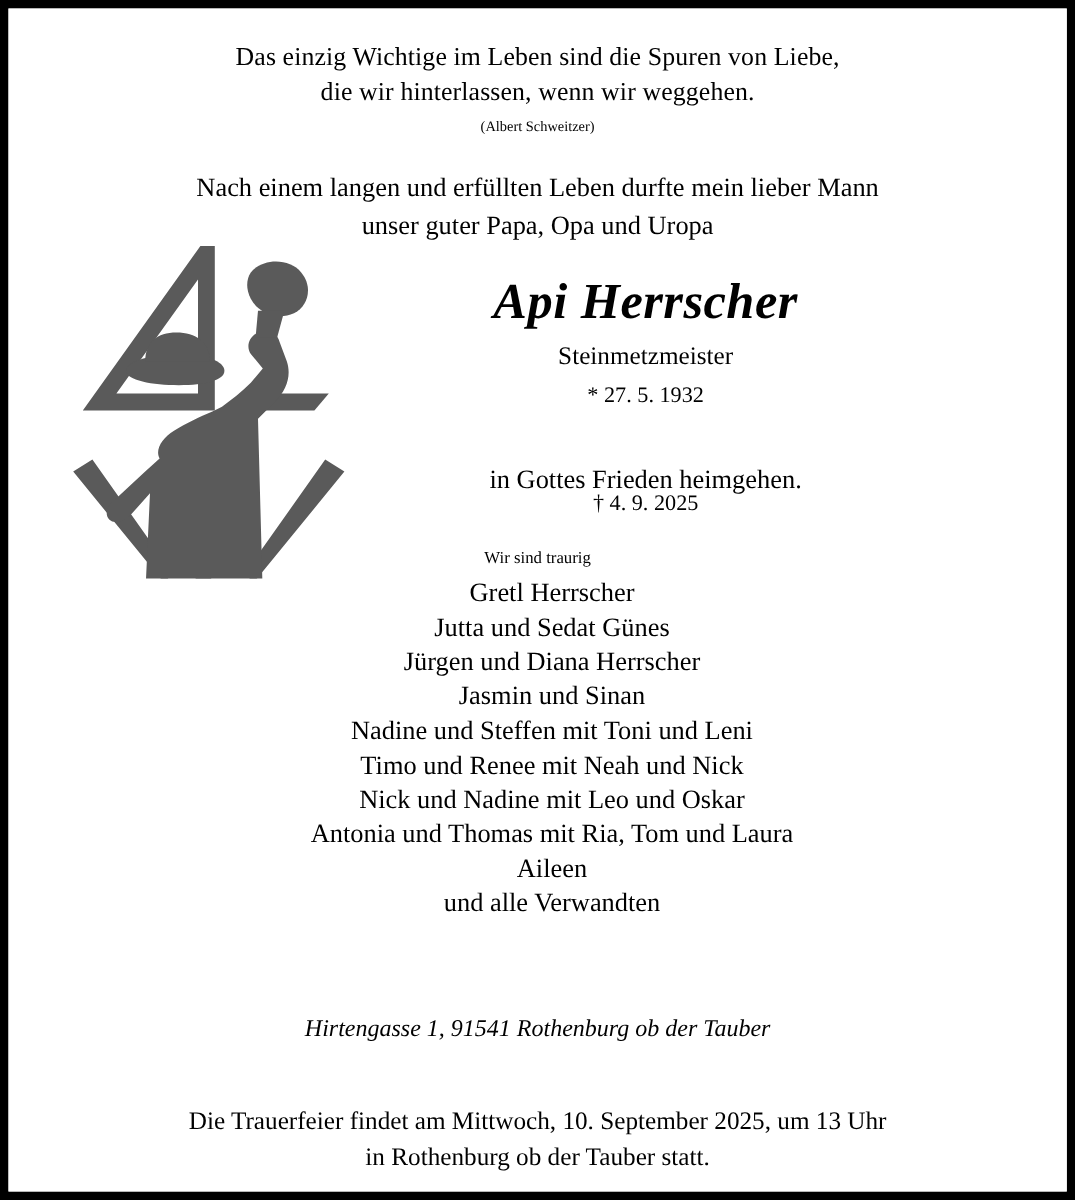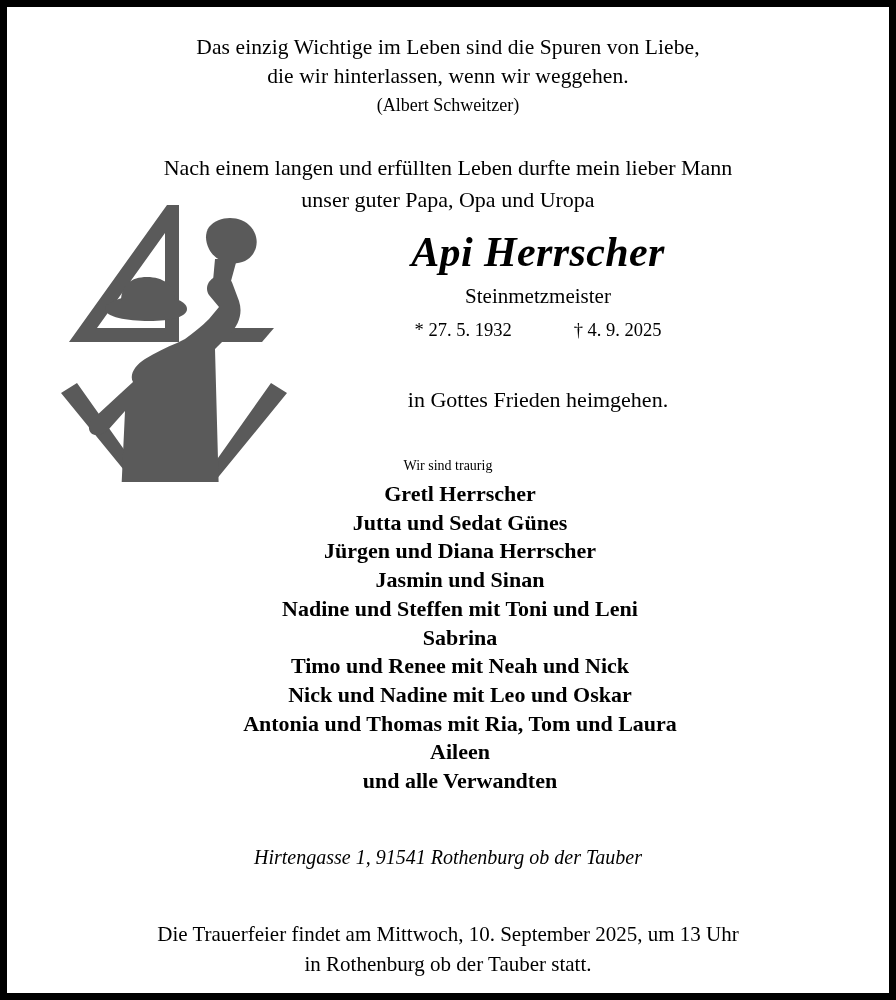--- a/index.html
+++ b/index.html
@@ -38,30 +38,30 @@
     left: 0;
     right: 0;
     top: 26px;
   }
   .quote-line {
     font-size: 21.5px;
     line-height: 29px;
     letter-spacing: 0.1px;
   }
   .quote-attrib {
-    font-size: 18px;
+    font-size: 12px;
     line-height: 26px;
     margin-top: 1px;
   }
 
   .intro-block {
     position: absolute;
     left: 0;
     right: 0;
-    top: 145px;
+    top: 133px;
   }
   .intro-line {
     font-size: 22px;
     line-height: 32px;
   }
 
   .name-block {
     position: absolute;
     left: 180px;
     right: 0;
@@ -80,20 +80,21 @@
     line-height: 30px;
     margin-top: 2px;
   }
   .dates-row {
     font-size: 18.5px;
     line-height: 28px;
     margin-top: 5px;
     display: flex;
     justify-content: center;
     gap: 62px;
+    flex-direction: column;
   }
   .date-item { white-space: nowrap; }
 
   .passing-line {
     position: absolute;
     left: 180px;
     right: 0;
     top: 378px;
     text-align: center;
     font-size: 22px;
@@ -108,21 +109,21 @@
     text-align: center;
   }
   .family-intro {
     font-size: 14px;
     line-height: 29px;
     font-weight: normal;
   }
   .family-name {
     font-size: 22px;
     line-height: 28.7px;
-    font-weight: bold;
+    font-weight: normal;
     padding-left: 24px;
   }
 
   .address-line {
     position: absolute;
     left: 0;
     right: 0;
     top: 836px;
     text-align: center;
     font-size: 20px;
@@ -228,21 +229,20 @@
 
     <div class="passing-line">in Gottes Frieden heimgehen.</div>
 
     <div class="family-block">
       <div class="family-intro">Wir sind traurig</div>
       <div class="family-name">Gretl Herrscher</div>
       <div class="family-name">Jutta und Sedat Günes</div>
       <div class="family-name">Jürgen und Diana Herrscher</div>
       <div class="family-name">Jasmin und Sinan</div>
       <div class="family-name">Nadine und Steffen mit Toni und Leni</div>
-      <div class="family-name">Sabrina</div>
       <div class="family-name">Timo und Renee mit Neah und Nick</div>
       <div class="family-name">Nick und Nadine mit Leo und Oskar</div>
       <div class="family-name">Antonia und Thomas mit Ria, Tom und Laura</div>
       <div class="family-name">Aileen</div>
       <div class="family-name">und alle Verwandten</div>
     </div>
 
     <div class="address-line">Hirtengasse 1, 91541 Rothenburg ob der Tauber</div>
 
     <div class="service-block">

